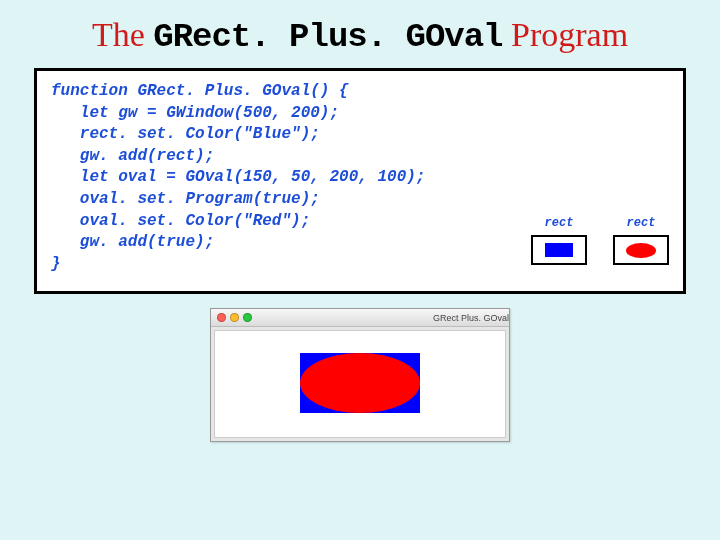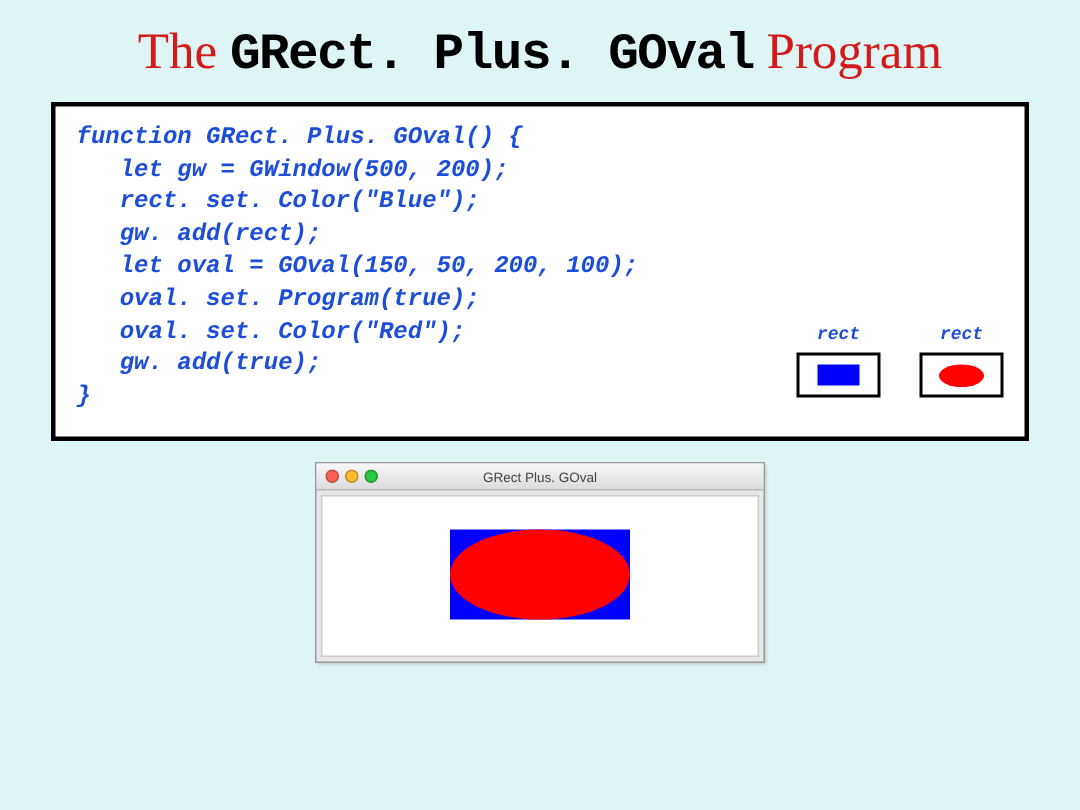--- a/index.html
+++ b/index.html
@@ -79,21 +79,21 @@
     position: relative;
   }
   .traffic { display: flex; gap: 4px; }
   .dot { width: 9px; height: 9px; border-radius: 50%; border: 1px solid rgba(0,0,0,0.25); }
   .dot.red { background: #ff5f57; }
   .dot.yellow { background: #febc2e; }
   .dot.green { background: #28c840; }
   .win-title {
     position: absolute;
     left: 0; right: 0;
-    text-align: center;
+    text-align: right;
     font-family: Arial, sans-serif;
     font-size: 9px;
     color: #444;
     pointer-events: none;
   }
   .canvas {
     background: #fff;
     height: 108px;
     position: relative;
     margin: 3px;

